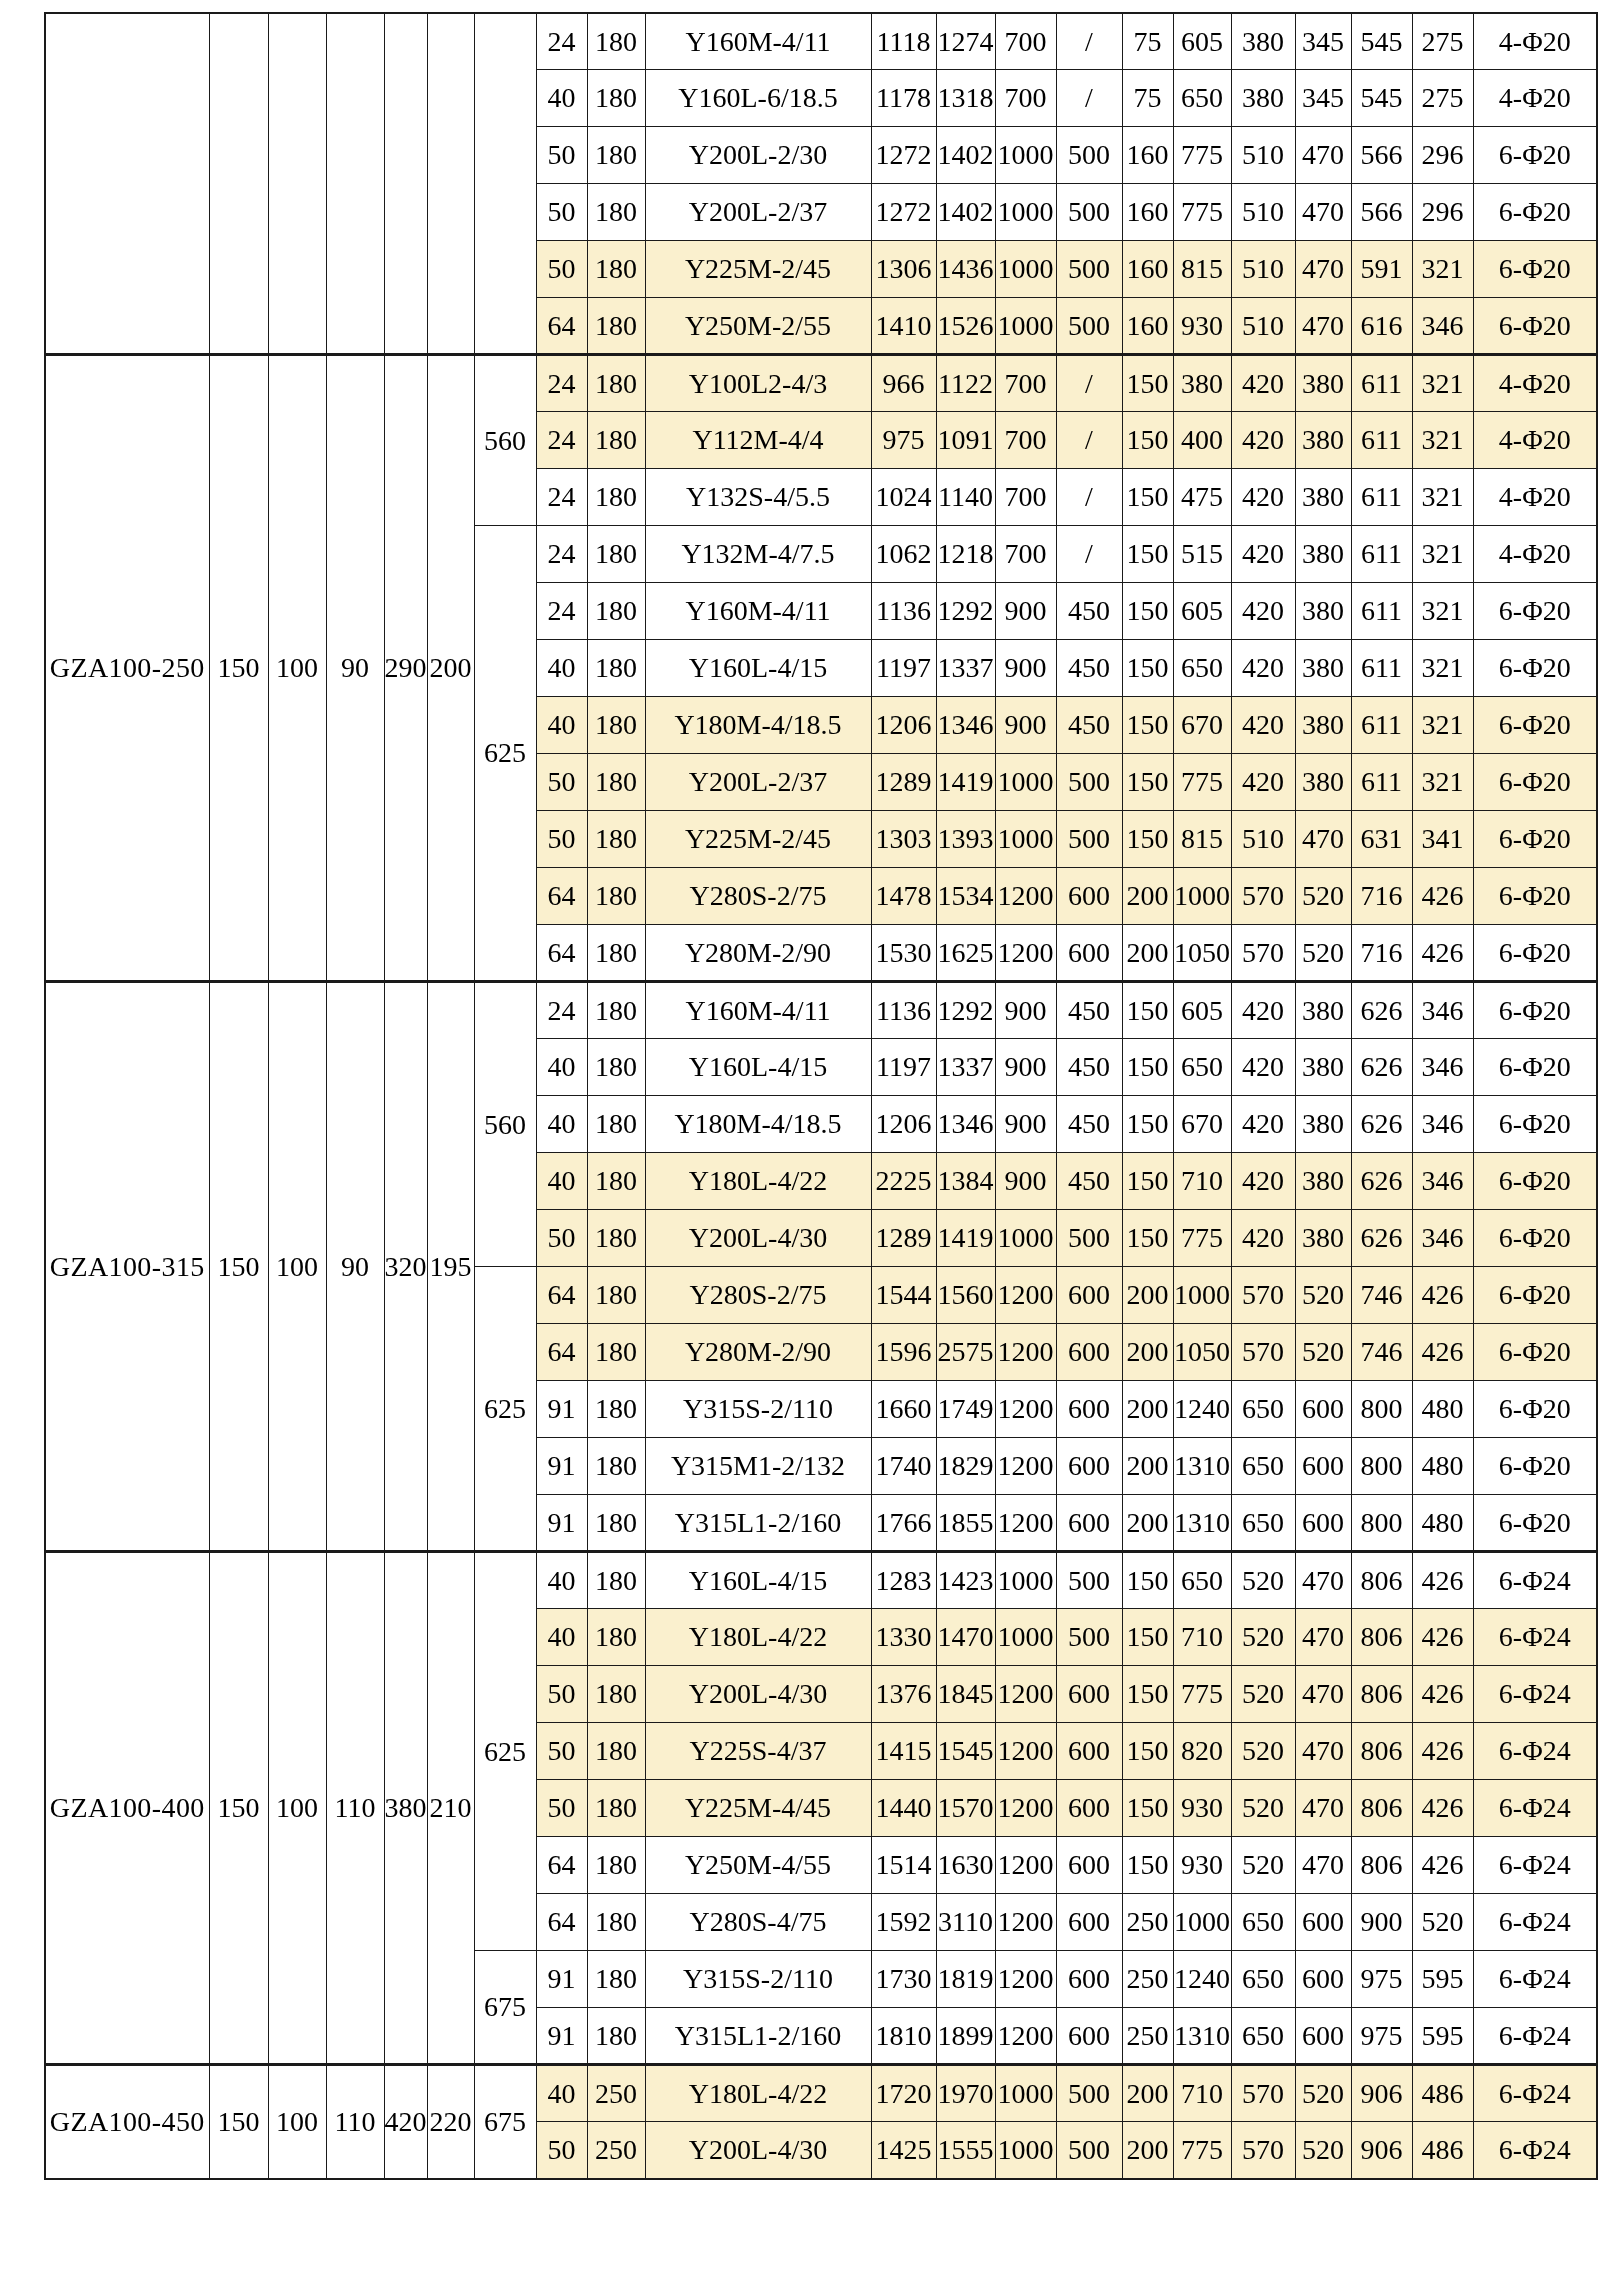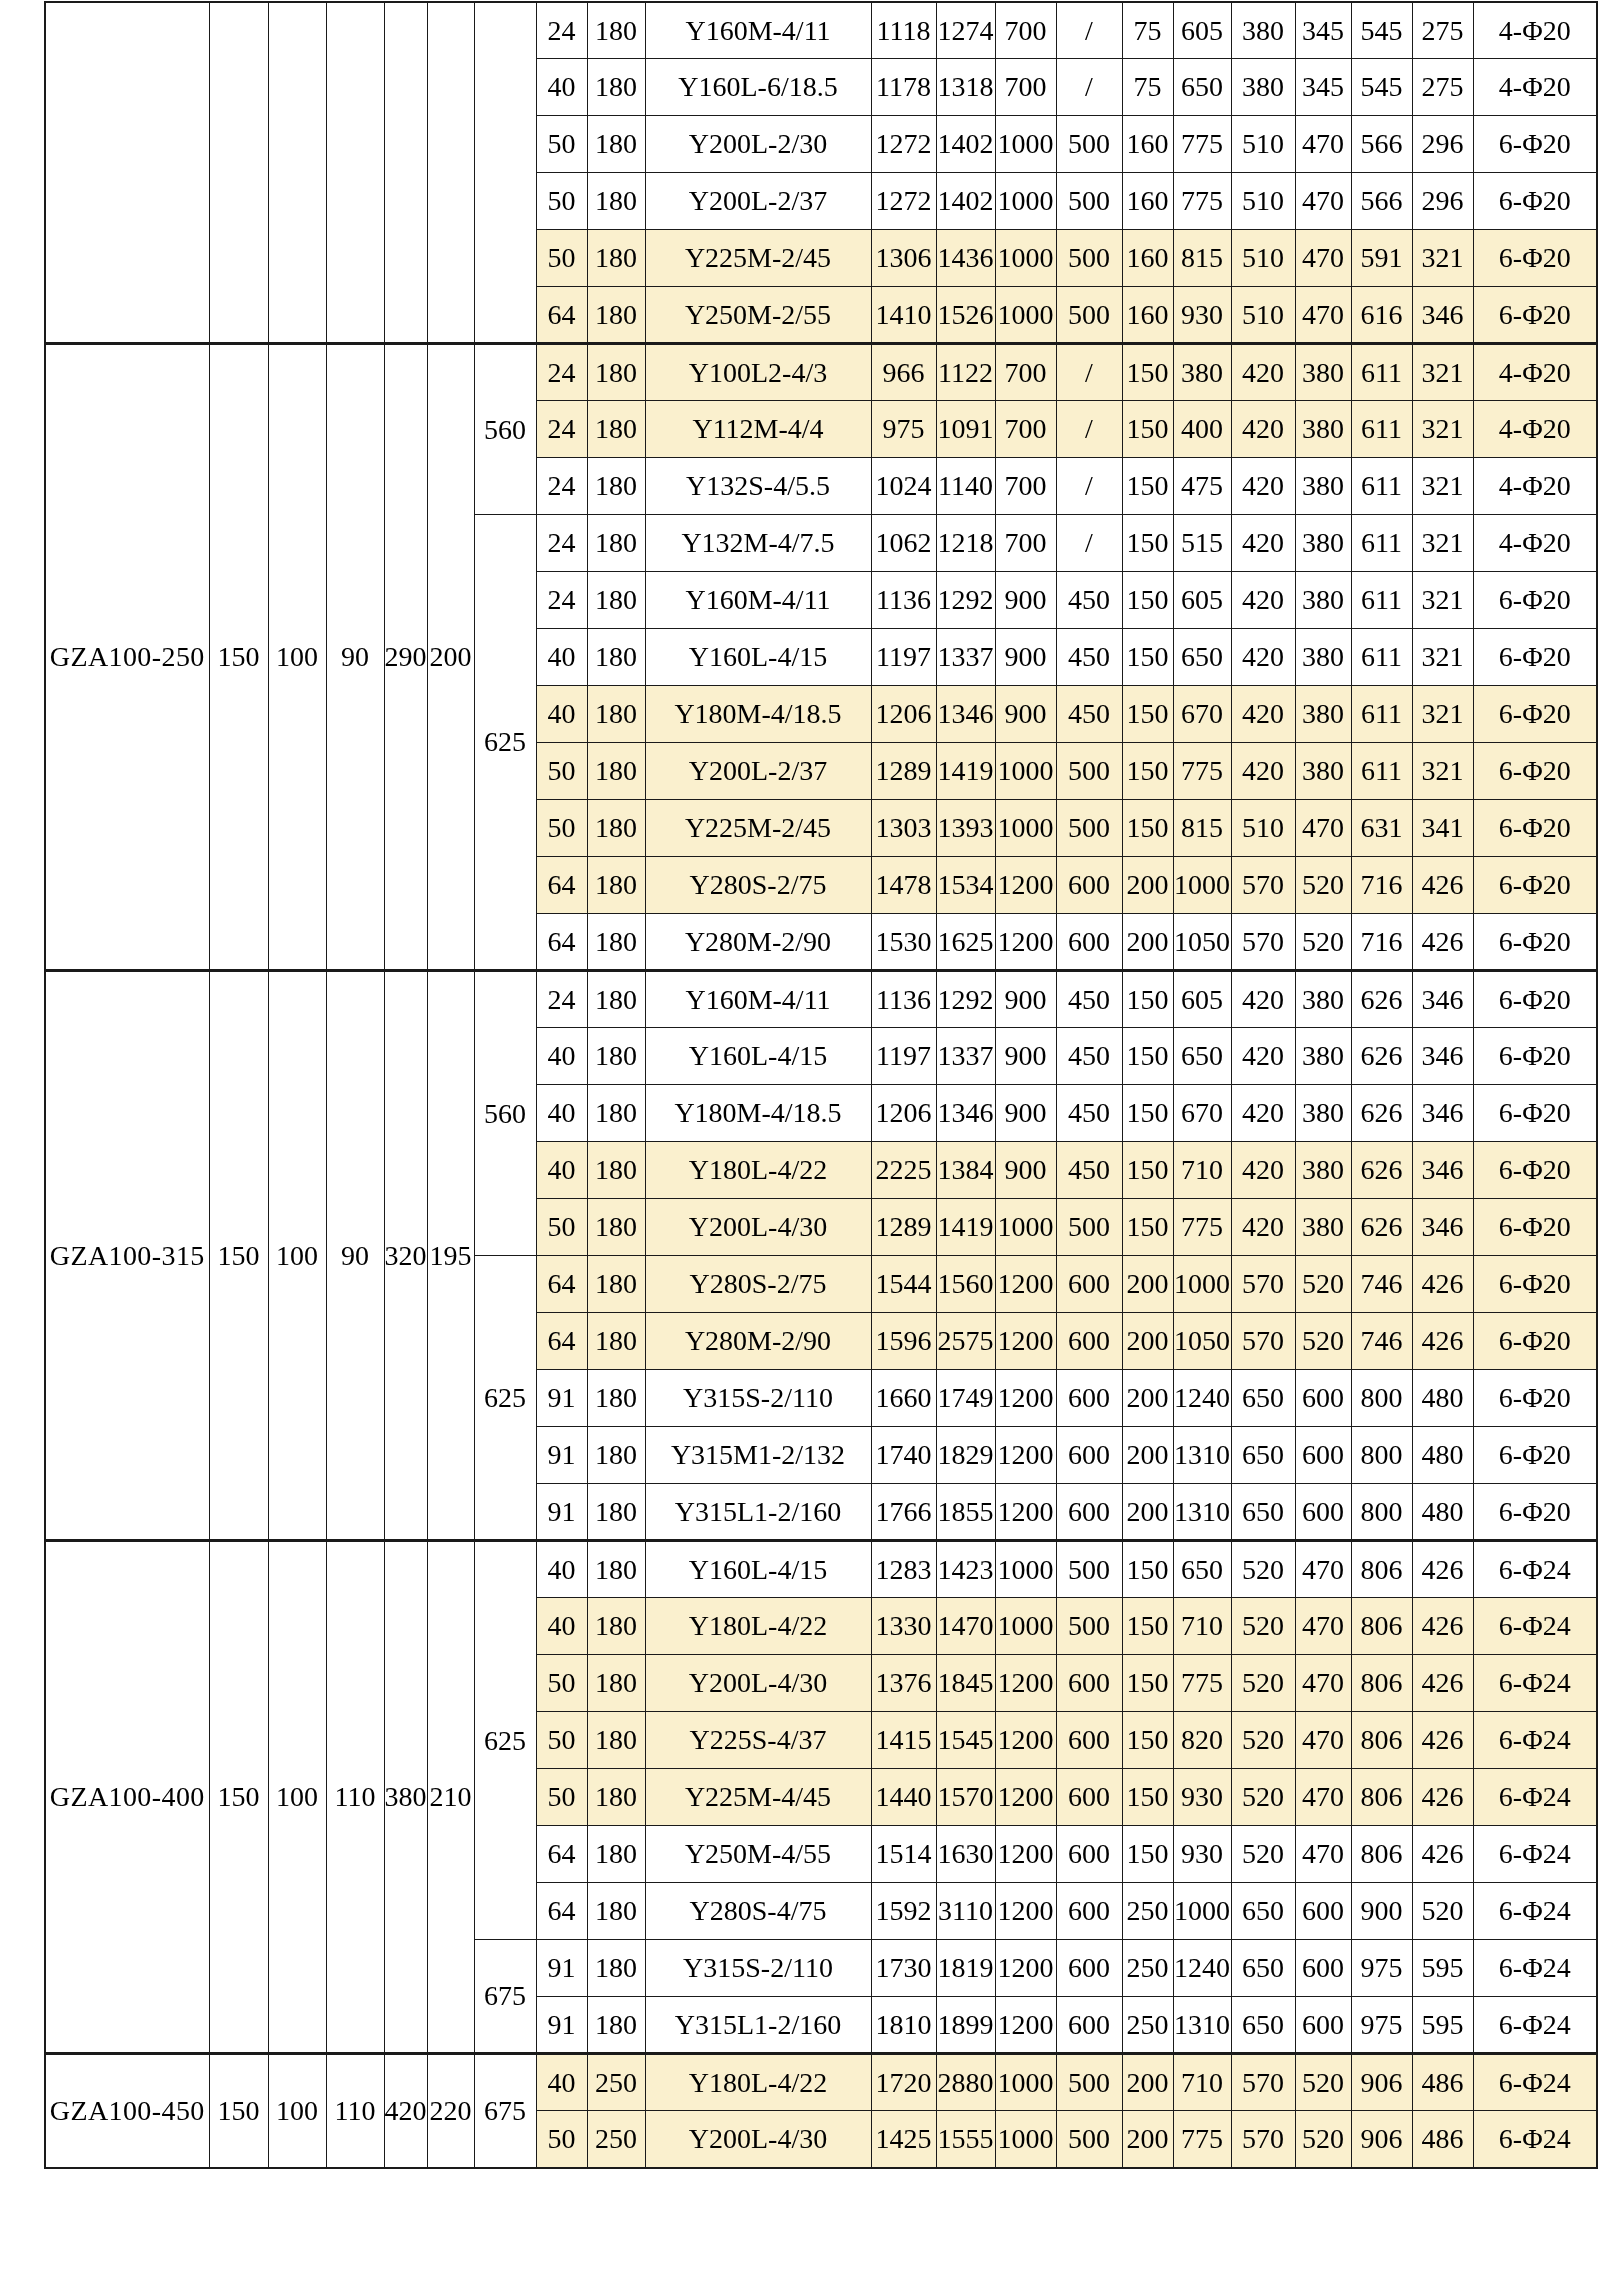--- a/index.html
+++ b/index.html
@@ -1,17 +1,17 @@
 <!DOCTYPE html>
 <html style="font-size:14.3px"><head>
 <meta charset="utf-8">
 <style>
   html,body{margin:0;padding:0;background:#ffffff;}
   body{width:1620px;height:2291px;overflow:hidden;}
-  .sheet{padding:0.9px 0 0 44px;}
+  .sheet{padding:0.9px 0 0 44px;margin-top:11px;}
   table.spec{border-collapse:collapse;table-layout:fixed;width:1552px;border:2.7px solid #1a1a1a;}
   table.spec td{
     border:1.8px solid #1a1a1a;
     text-align:center;vertical-align:middle;
     font-family:"Liberation Serif", serif;
     font-size:28px;color:#000;
     padding:0;white-space:nowrap;overflow:hidden;
   }
   table.spec tr{height:57px;}
   tr.section-start td{border-top:3.6px solid #1a1a1a;}
@@ -659,21 +659,21 @@
           <td rowspan="2">150</td>
           <td rowspan="2">100</td>
           <td rowspan="2">110</td>
           <td rowspan="2">420</td>
           <td rowspan="2">220</td>
           <td rowspan="2" class="group-cell">675</td>
           <td class="hl">40</td>
           <td class="hl">250</td>
           <td class="hl">Y180L-4/22</td>
           <td class="hl">1720</td>
-          <td class="hl">2880</td>
+          <td class="hl">1970</td>
           <td class="hl">1000</td>
           <td class="hl">500</td>
           <td class="hl">200</td>
           <td class="hl">710</td>
           <td class="hl">570</td>
           <td class="hl">520</td>
           <td class="hl">906</td>
           <td class="hl">486</td>
           <td class="hl">6-Φ24</td>
         </tr>

